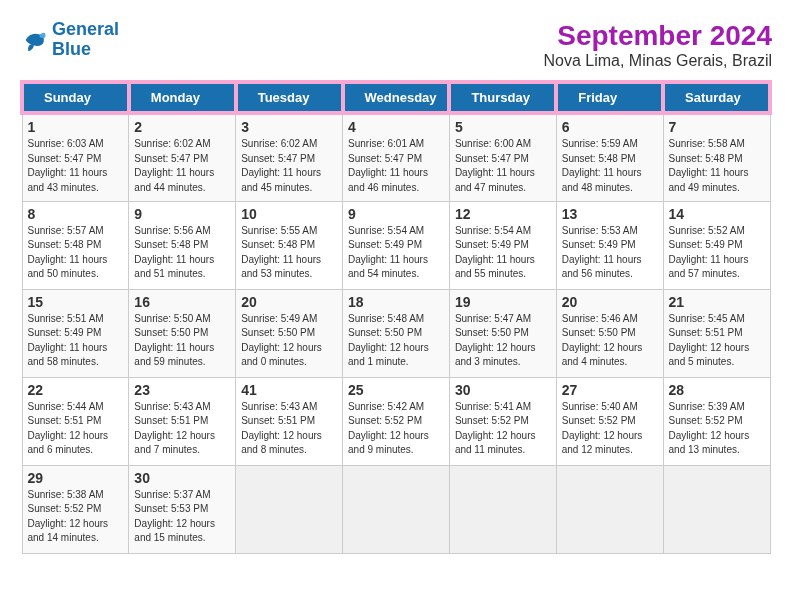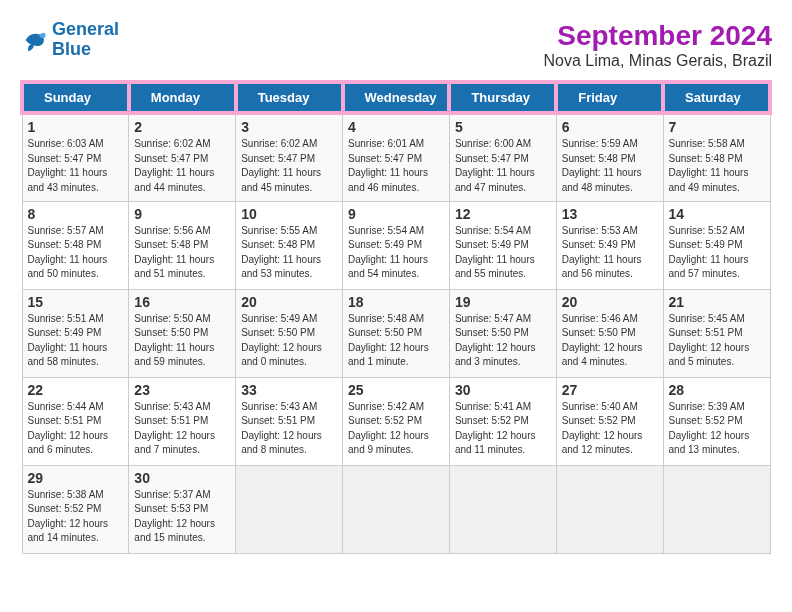--- a/index.html
+++ b/index.html
@@ -212,21 +212,21 @@
       <tr>
         <td>
         <span class="day-num">22</span>
         <span class="day-info">Sunrise: 5:44 AM<br>Sunset: 5:51 PM<br>Daylight: 12 hours and 6 minutes.</span>
       </td>
         <td>
         <span class="day-num">23</span>
         <span class="day-info">Sunrise: 5:43 AM<br>Sunset: 5:51 PM<br>Daylight: 12 hours and 7 minutes.</span>
       </td>
         <td>
-        <span class="day-num">33</span>
+        <span class="day-num">41</span>
         <span class="day-info">Sunrise: 5:43 AM<br>Sunset: 5:51 PM<br>Daylight: 12 hours and 8 minutes.</span>
       </td>
         <td>
         <span class="day-num">25</span>
         <span class="day-info">Sunrise: 5:42 AM<br>Sunset: 5:52 PM<br>Daylight: 12 hours and 9 minutes.</span>
       </td>
         <td>
         <span class="day-num">30</span>
         <span class="day-info">Sunrise: 5:41 AM<br>Sunset: 5:52 PM<br>Daylight: 12 hours and 11 minutes.</span>
       </td>

